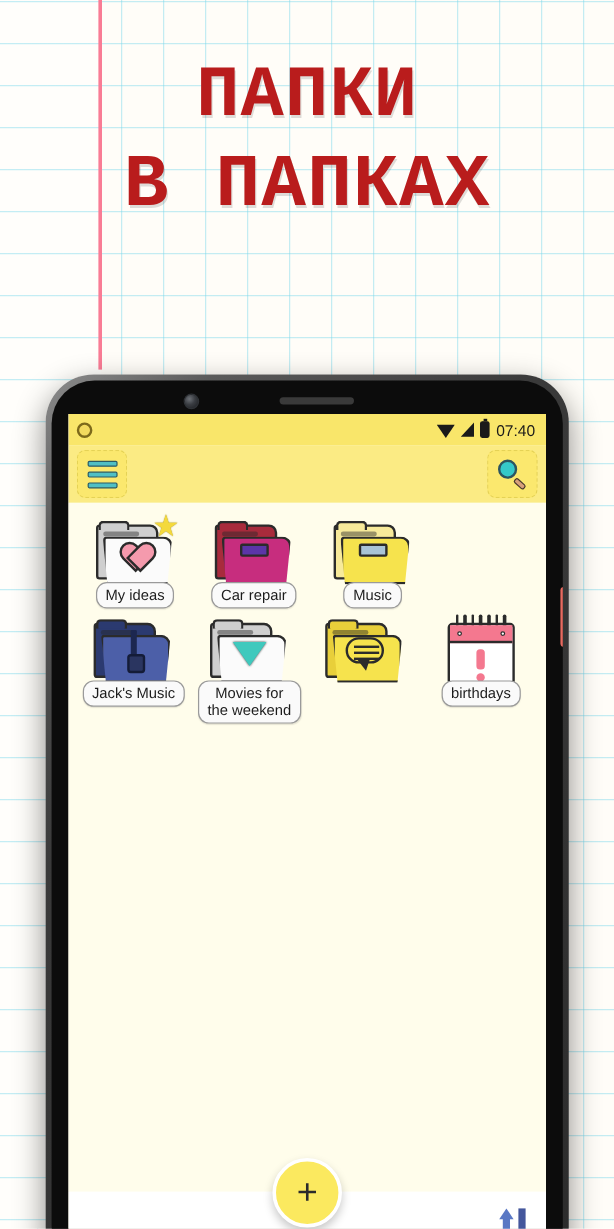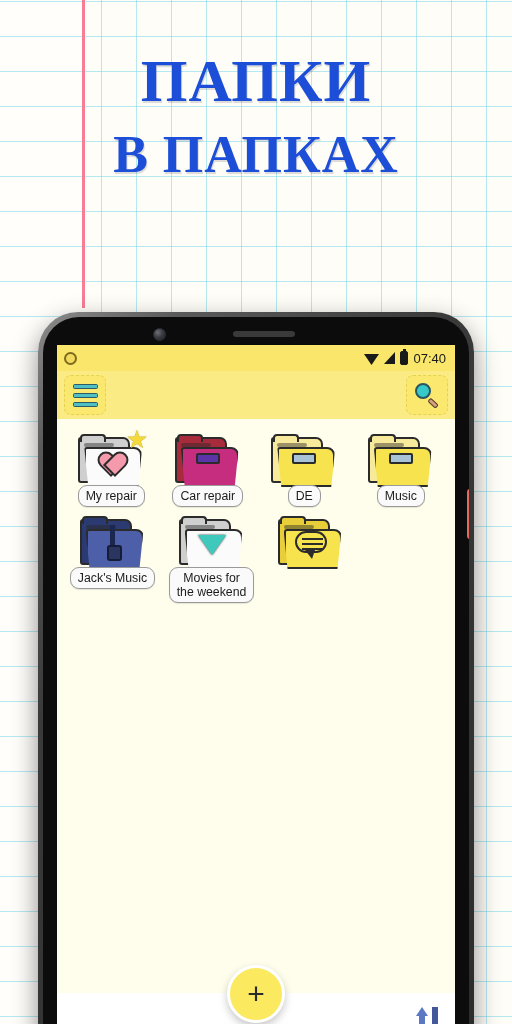--- a/index.html
+++ b/index.html
@@ -30,30 +30,30 @@
   }
   #margin-line {
     position: absolute; left: 82px; top: 0; width: 3px; height: 308px;
     background: #f97c95;
   }
 
   
   #headline {
     position: absolute; left: 0; top: 44px; width: 512px;
     text-align: center;
-    font-family: Liberation Serif, serif;
+    font-family: Liberation Mono, monospace;
     font-weight: 700;
     font-size: 60px;
     line-height: 74px;
     letter-spacing: 1px;
-    color: #1d4ed8;
+    color: #b91c1c;
     text-shadow: 1px 2px 0 rgba(0,0,0,0.13);
     z-index: 4;
   }
-  #headline .l2 { font-size: 52px; }
+  #headline .l2 { font-size: 62px; }
 
   
   #phone {
     position: absolute; left: 38px; top: 312px;
     width: 436px; height: 740px;
     border-radius: 40px 40px 30px 30px;
     background: linear-gradient(135deg,#8d8d8d 0%, #5a5a5a 12%, #3a3a3a 35%, #2c2c2c 100%);
     padding: 5px;
     box-shadow: 0 10px 26px rgba(0,0,0,0.45);
     z-index: 5;
@@ -435,50 +435,37 @@
               <div class="folder">
                 <div class="back" style="background:#cfcfcf"></div>
                 <div class="tab" style="background:#cfcfcf"></div>
                 <div class="front" style="background:#fbfbfb"></div>
                 <div class="glyph">
                     <div class="heart"></div>
                   </div>
                 <div class="star-badge">★</div>
               </div>
             </div>
-            <div class="label">My repair</div>
+            <div class="label">My ideas</div>
           </div>
 
           <div class="cell">
             <div class="icon-wrap">
               <div class="folder">
                 <div class="back" style="background:#a82b3c"></div>
                 <div class="tab" style="background:#a82b3c"></div>
                 <div class="front" style="background:#c72d7e"></div>
                 <div class="glyph">
                     <div class="lbl-rect" style="background:#5b35a8"></div>
                   </div>
               </div>
             </div>
             <div class="label">Car repair</div>
           </div>
 
-          <div class="cell">
-            <div class="icon-wrap">
-              <div class="folder">
-                <div class="back" style="background:#f7ea9a"></div>
-                <div class="tab" style="background:#f7ea9a"></div>
-                <div class="front" style="background:#f6e34d"></div>
-                <div class="glyph">
-                    <div class="lbl-rect" style="background:#a9c4d6"></div>
-                  </div>
-              </div>
-            </div>
-            <div class="label">DE</div>
-          </div>
 
           <div class="cell">
             <div class="icon-wrap">
               <div class="folder">
                 <div class="back" style="background:#f7ea9a"></div>
                 <div class="tab" style="background:#f7ea9a"></div>
                 <div class="front" style="background:#f6e34d"></div>
                 <div class="glyph">
                     <div class="lbl-rect" style="background:#a9c4d6"></div>
                   </div>
@@ -526,20 +513,44 @@
                 <div class="front" style="background:#f6e34d"></div>
                 <div class="glyph" style="top:14px">
                     <div class="bubble">
                       <i></i>
                     </div>
                   </div>
               </div>
             </div>
           </div>
 
+          <div class="cell">
+            <div class="icon-wrap">
+              <div class="calendar">
+                <div class="rings">
+                  <span></span>
+                    <span></span>
+                    <span></span>
+                    <span></span>
+                    <span></span>
+                    <span></span>
+                    <span></span>
+                </div>
+                <div class="head">
+                    <span class="dot l"></span>
+                    <span class="dot r"></span>
+                  </div>
+                <div class="excl">
+                  <div class="bar"></div>
+                    <div class="pt"></div>
+                </div>
+              </div>
+            </div>
+            <div class="label">birthdays</div>
+          </div>
         </div>
 
         <div class="row">
 
 
           <div class="cell"></div>
           <div class="cell"></div>
         </div>
 
       </div>

